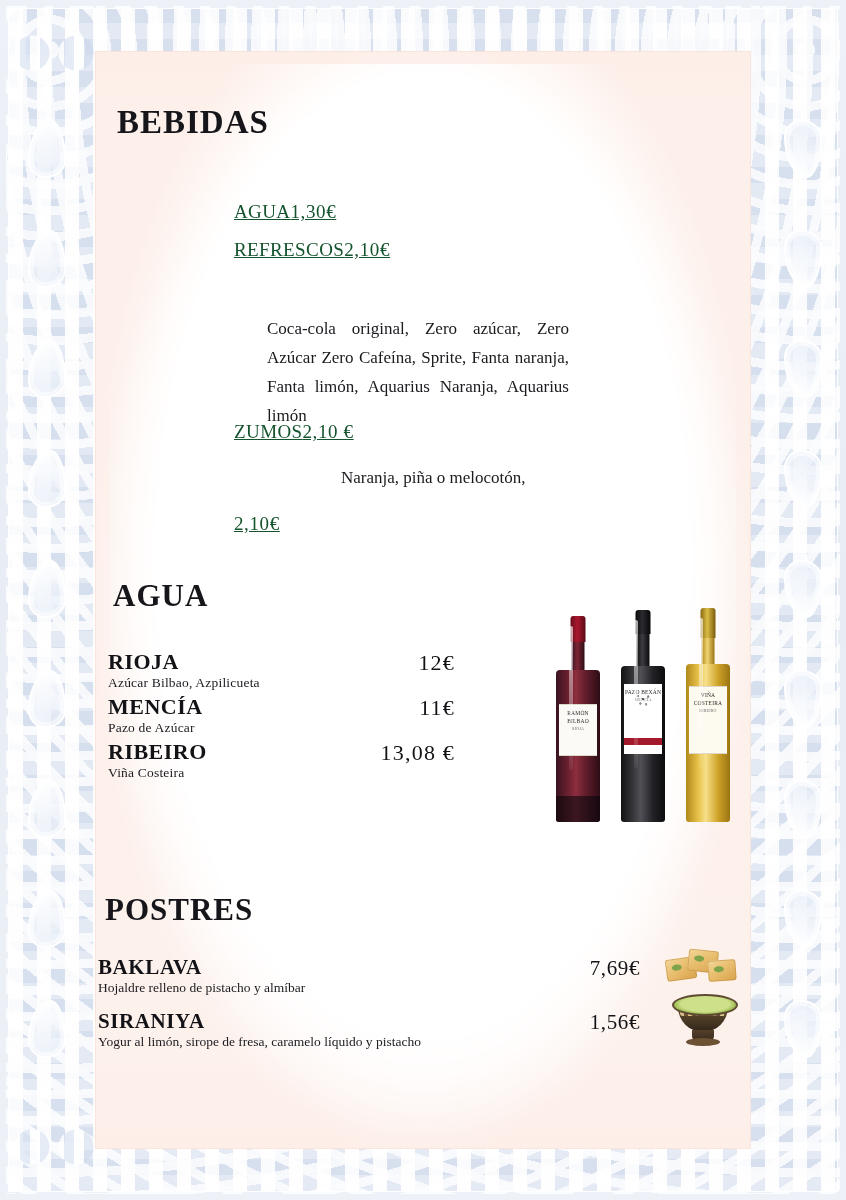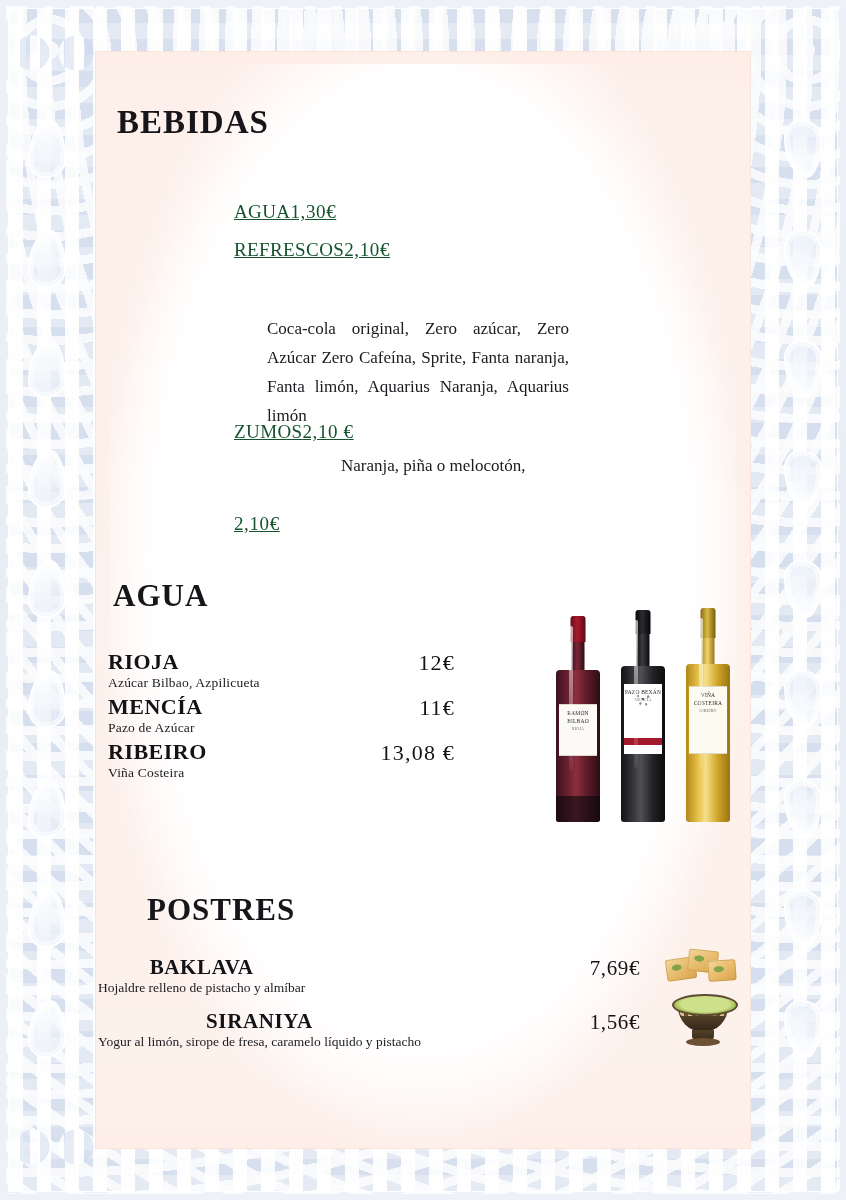--- a/index.html
+++ b/index.html
@@ -116,21 +116,21 @@
 
   .section-title {
     position: absolute;
     font-family: "Liberation Serif", serif;
     font-weight: 700;
     color: #15151a;
     letter-spacing: 1px;
   }
   #title-bebidas { left: 117px; top: 104px; font-size: 33px; }
   #title-vinos   { left: 113px; top: 578px; font-size: 31px; }
-  #title-postres { left: 105px; top: 892px; font-size: 31px; margin-left: 42px; }
+  #title-postres { left: 105px; top: 892px; font-size: 31px; }
 
   
   .drink-row {
     position: absolute;
     left: 234px;
     width: 354px;
     display: flex;
     align-items: baseline;
     font-size: 19px;
     color: #14532d;
@@ -145,21 +145,21 @@
     color: #1a1a1f;
     line-height: 29px;
     text-align: justify;
     text-align-last: justify;
   }
 
   #row-agua      { top: 201px; }
   #row-refrescos { top: 239px; }
   #desc-refrescos{ left: 267px; top: 278px; width: 302px; margin-top: 36px; }
   #row-zumos     { top: 421px; left: 234px; width: 356px; }
-  #desc-zumos    { left: 341px; top: 451px; width: 243px; text-align-last: left;}
+  #desc-zumos    { left: 341px; top: 463px; width: 243px; text-align-last: left;}
   #row-estrella  { top: 513px; left: 234px; width: 350px; }
 
   
   .wine-item { position: absolute; left: 108px; }
   .wine-name {
     font-size: 22px;
     font-weight: 700;
     color: #131317;
     letter-spacing: .5px;
     line-height: 24px;
@@ -184,21 +184,20 @@
   #wine-price-2 { left: 360px; top: 740px; width: 95px; text-align: right;}
 
   
   .dessert-item { position: absolute; left: 98px; }
   .dessert-name {
     font-size: 21px;
     font-weight: 700;
     color: #131317;
     letter-spacing: .6px;
     line-height: 23px;
-    text-align: center;
   }
   .dessert-sub {
     font-size: 13.5px;
     color: #1b1b20;
     line-height: 17px;
   }
   .dessert-price {
     position: absolute;
     font-size: 21px;
     color: #131317;

